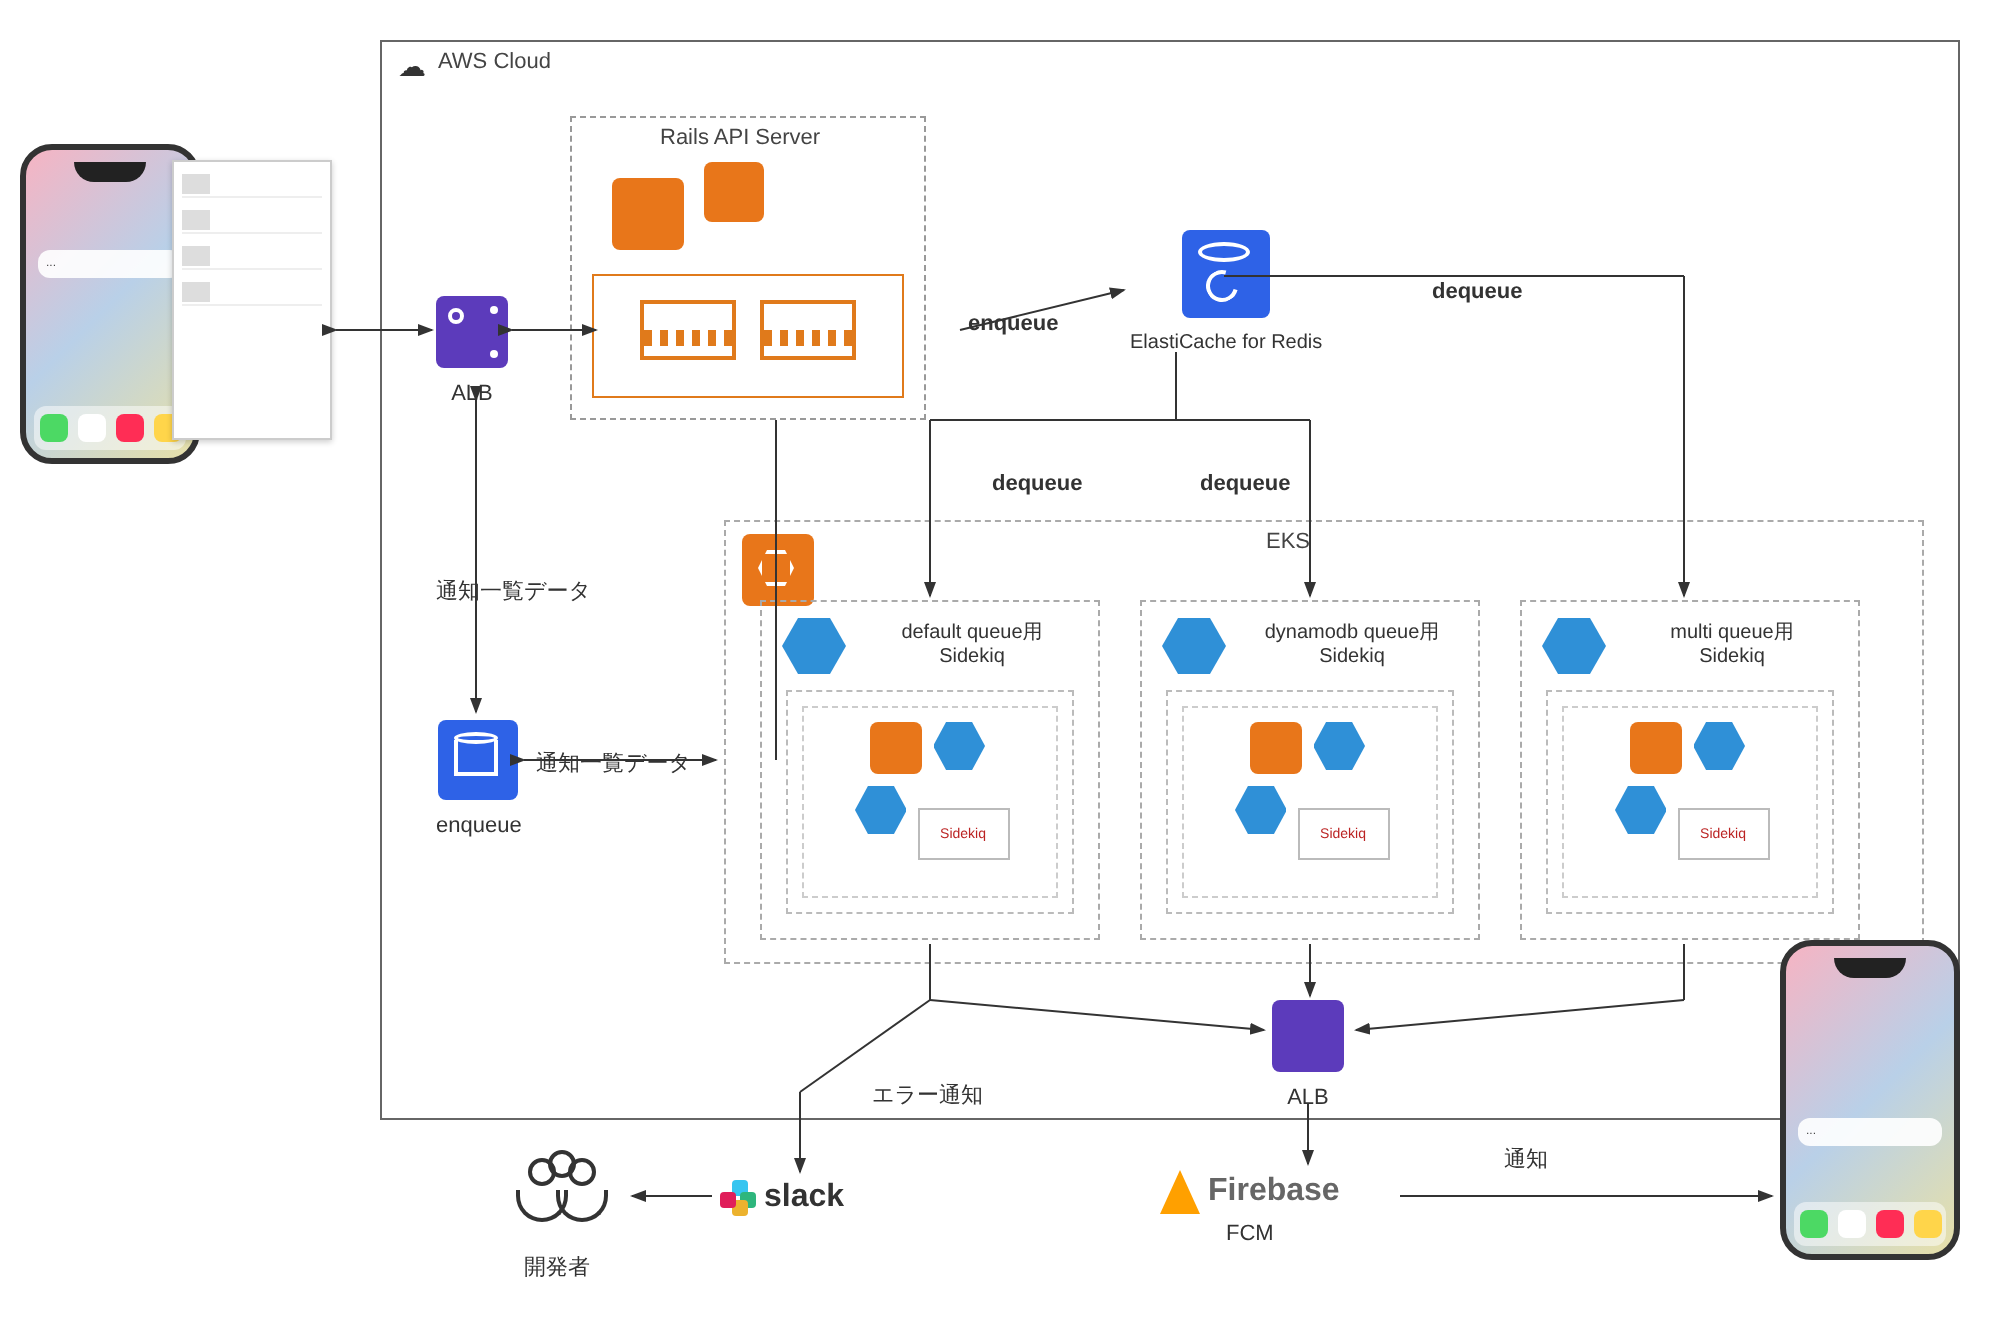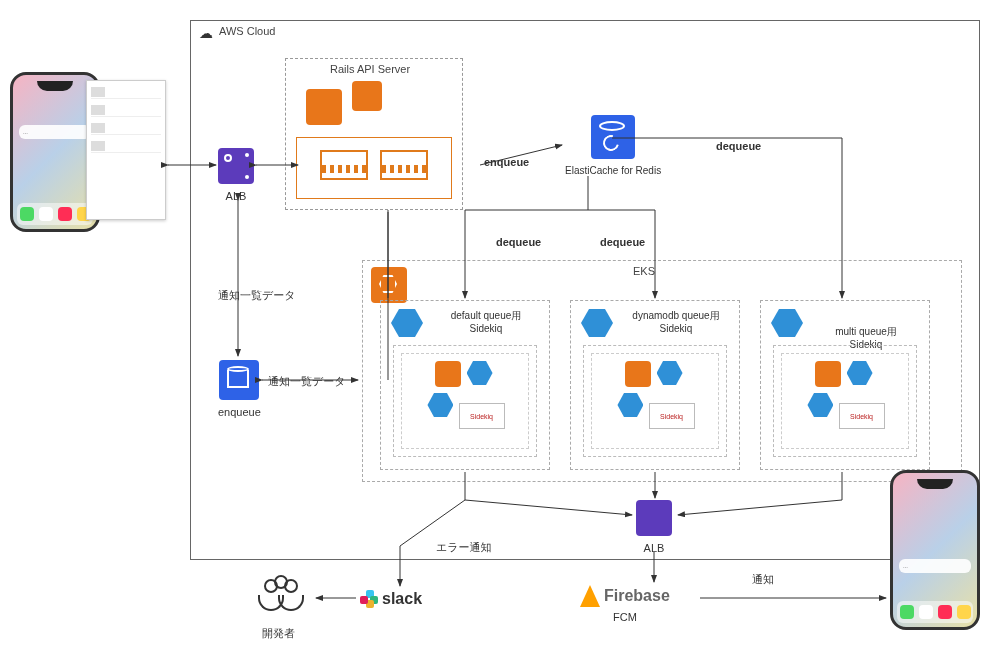--- a/index.html
+++ b/index.html
@@ -197,21 +197,21 @@
     <span class="hex" style="width:26px;height:24px;"></span>
   </div>
   <div style="position:absolute; top:90px; width:100%; text-align:center;">
     <span class="hex" style="width:26px;height:24px;"></span>
     <span class="sidekiq-badge">Sidekiq</span>
   </div>
 </div>
 
 <div class="container-box dashed" style="left:760px; top:300px; width:170px; height:170px; border-color:#aaa;">
   <div style="position:absolute; top:6px; left:8px;"><span class="hex"></span></div>
-  <div style="position:absolute; top:24px; left:50px; font-size:10px; text-align:center; width:110px;">
+  <div style="position:absolute; top:8px; left:50px; font-size:10px; text-align:center; width:110px;">
     <span>multi queue用</span><br>
     <span>Sidekiq</span>
   </div>
   <div class="container-box dashed" style="left:12px; top:44px; right:12px; bottom:12px; border-color:#bbb;"></div>
   <div class="container-box dashed" style="left:20px; top:52px; right:20px; bottom:20px; border-color:#ccc;"></div>
   <div style="position:absolute; top:58px; width:100%; text-align:center;">
     <span class="icon-box icon-orange" style="width:26px;height:26px;"></span>
     <span class="hex" style="width:26px;height:24px;"></span>
   </div>
   <div style="position:absolute; top:90px; width:100%; text-align:center;">

